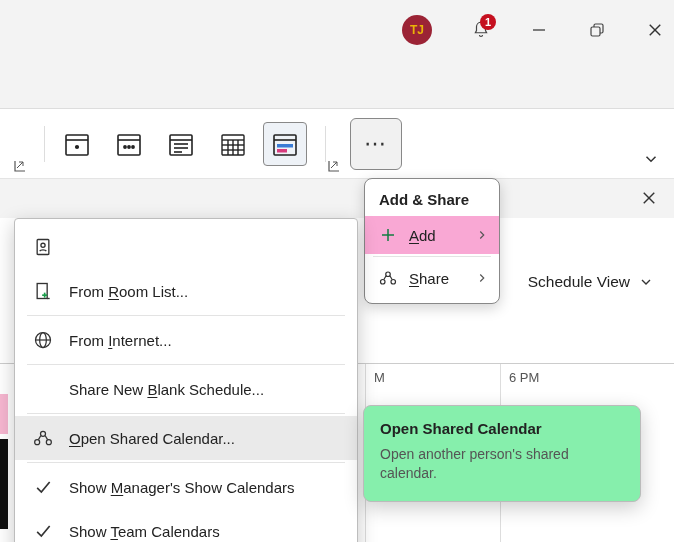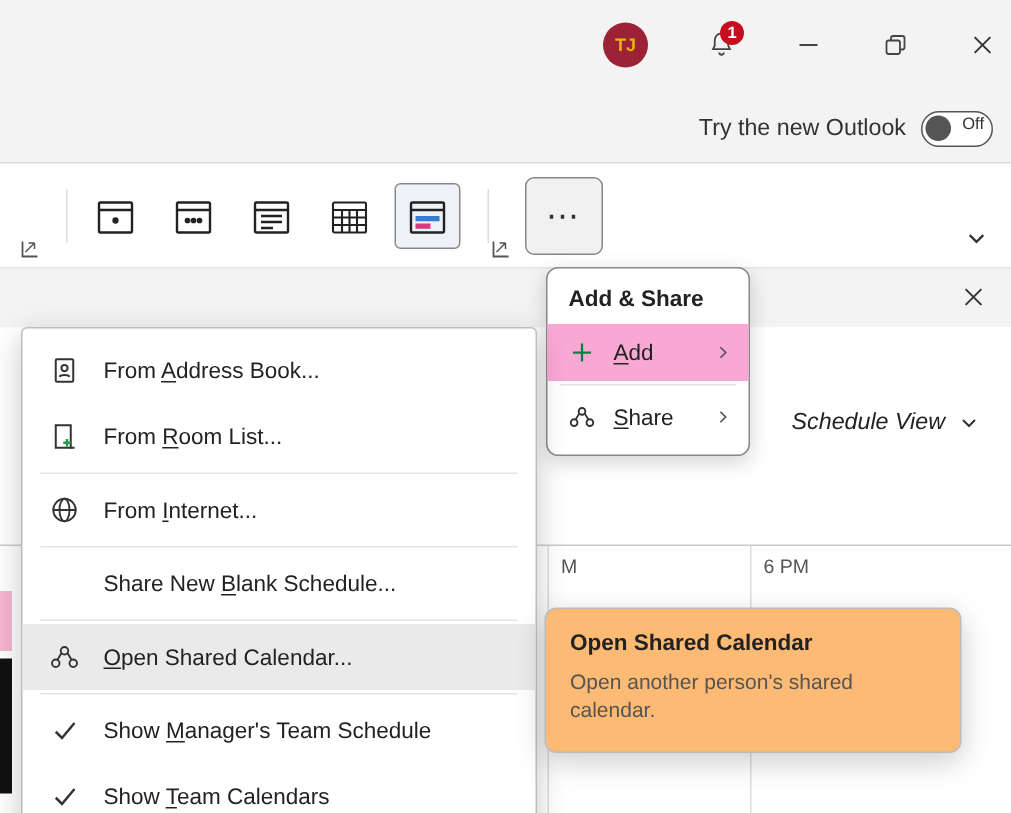--- a/index.html
+++ b/index.html
@@ -31,21 +31,21 @@
   .rib-btn.ell { border:1px solid #888; background:#f1f1f1; width:52px; height:52px; border-radius:6px; margin-left:14px; }
   .grp-launcher { position:absolute; left:328px; bottom:6px; }
   .chev-right { position:absolute; right:14px; bottom:10px; }
 
   
   .strip { background:#f3f3f3; height:40px; position:relative; border-top:1px solid #e4e4e4; }
   .close-x { position:absolute; right:16px; top:10px; }
 
   
   .content { position:relative; height:324px; }
-  .sched { position:absolute; right:20px; top:55px; display:flex; align-items:center; gap:8px; font-size:15.5px;font-style:italic; }
+  .sched { position:absolute; right:20px; top:55px; display:flex; align-items:center; gap:8px; font-size:15.5px; }
   .timegrid { position:absolute; left:0; right:0; top:145px; height:180px; border-top:1px solid #ccc;}
   .timegrid .col { position:absolute; top:0; bottom:0; border-left:1px solid #ddd; font-size:13px; color:#555; padding:6px 0 0 8px; }
   .timegrid .col.c1 { left:365px; }
   .timegrid .col.c2 { left:500px; }
   .timegrid .bar1 { position:absolute; left:0; top:30px; width:8px; height:40px; background:#f6b6d0; }
   .timegrid .bar2 { position:absolute; left:0; top:75px; width:8px; height:90px; background:#111; }
 
   
   .addshare { position:absolute; left:364px; top:178px; width:136px; background:#fff; border:1px solid #888; border-radius:8px; box-shadow:0 4px 14px rgba(0,0,0,.18); padding:6px 0; z-index:20; }
   .addshare h4 { font-size:15px; font-weight:700; padding:6px 14px 8px; }
@@ -57,21 +57,21 @@
 
   
   .ctx { position:absolute; left:14px; top:218px; width:344px; background:#fff; border:1px solid #bdbdbd; border-radius:4px; box-shadow:0 6px 20px rgba(0,0,0,.22); padding:6px 0; z-index:30; }
   .ctx-item { display:flex; align-items:center; gap:16px; padding:12px 18px; font-size:15px; }
   .ctx-item.hover { background:#eaeaea; }
   .ctx-sep { height:1px; background:#e3e3e3; margin:2px 12px; }
   .ic { width:20px; height:20px; flex:0 0 20px; display:flex; align-items:center; justify-content:center; }
   .u { text-decoration-line: underline; text-underline-offset:2px; }
 
   
-  .tip { position:absolute; left:363px; top:405px; width:278px; background:#fdba74; border:1px solid #bbb; border-radius:8px; padding:14px 16px 18px; box-shadow:0 6px 20px rgba(0,0,0,.2); z-index:40; }
+  .tip { position:absolute; left:363px; top:405px; width:278px; background:#86efac; border:1px solid #bbb; border-radius:8px; padding:14px 16px 18px; box-shadow:0 6px 20px rgba(0,0,0,.2); z-index:40; }
   .tip h5 { font-size:15px; font-weight:700; margin-bottom:8px; }
   .tip p { font-size:14px; color:#555; line-height:1.35; }
 </style>
 </head>
 <body>
 
 <div class="titlebar">
   <div class="win-controls">
     <div class="avatar">TJ</div>
     <div class="bell-wrap">
@@ -86,27 +86,20 @@
       </svg>
     <svg class="sysbtn" viewBox="0 0 24 24" fill="none" stroke="#444" stroke-width="1.6">
         <rect x="8" y="4" width="12" height="12" rx="2"></rect>
         <rect x="4" y="8" width="12" height="12" rx="2" fill="#f3f3f3"></rect>
       </svg>
     <svg class="sysbtn" viewBox="0 0 24 24" stroke="#333" stroke-width="1.8">
         <line x1="5" y1="5" x2="19" y2="19"></line>
         <line x1="19" y1="5" x2="5" y2="19"></line>
       </svg>
   </div>
-  <div class="try-new">
-    <span>Try the new Outlook</span>
-    <div class="toggle">
-      <div class="toggle-knob"></div>
-      <span class="toggle-label">Off</span>
-    </div>
-  </div>
 </div>
 
 <div class="ribbon">
   <svg class="expander-bl" width="12" height="12" viewBox="0 0 12 12">
       <path d="M1 1 L1 11 L11 11" fill="none" stroke="#555" stroke-width="1.2"></path>
       <path d="M3 8 L9 2 M9 2 H5 M9 2 V6" fill="none" stroke="#555" stroke-width="1"></path>
     </svg>
   <div style="width:28px"></div>
   <div class="sep"></div>
   <div class="rib-btn">
@@ -218,21 +211,20 @@
 
 <div class="ctx">
   <div class="ctx-item">
     <span class="ic">
         <svg width="20" height="20" viewBox="0 0 24 24" fill="none" stroke="#333" stroke-width="1.6">
           <rect x="5" y="3" width="14" height="18" rx="1"></rect>
           <circle cx="12" cy="10" r="2.5"></circle>
           <path d="M8 17c1-2 7-2 8 0"></path>
         </svg>
       </span>
-    <span><span>From </span><span class="u">A</span><span>ddress Book...</span></span>
   </div>
   <div class="ctx-item">
     <span class="ic">
         <svg width="20" height="20" viewBox="0 0 24 24" fill="none" stroke="#333" stroke-width="1.6">
           <rect x="5" y="3" width="12" height="18"></rect>
           <line x1="17" y1="21" x2="20" y2="21"></line>
           <line x1="14" y1="20" x2="14" y2="14" stroke="#1a9e4b" stroke-width="2"></line>
           <line x1="11" y1="17" x2="17" y2="17" stroke="#1a9e4b" stroke-width="2"></line>
         </svg>
       </span>
@@ -266,21 +258,21 @@
       </span>
     <span><span></span><span class="u">O</span><span>pen Shared Calendar...</span></span>
   </div>
   <div class="ctx-sep"></div>
   <div class="ctx-item">
     <span class="ic">
         <svg width="20" height="20" viewBox="0 0 24 24" fill="none" stroke="#333" stroke-width="2">
           <polyline points="5 13 10 18 20 6"></polyline>
         </svg>
       </span>
-    <span><span>Show </span><span class="u">M</span><span>anager's Team Schedule</span></span>
+    <span><span>Show </span><span class="u">M</span><span>anager's Show Calendars</span></span>
   </div>
   <div class="ctx-item">
     <span class="ic">
         <svg width="20" height="20" viewBox="0 0 24 24" fill="none" stroke="#333" stroke-width="2">
           <polyline points="5 13 10 18 20 6"></polyline>
         </svg>
       </span>
     <span><span>Show </span><span class="u">T</span><span>eam Calendars</span></span>
   </div>
 </div>

